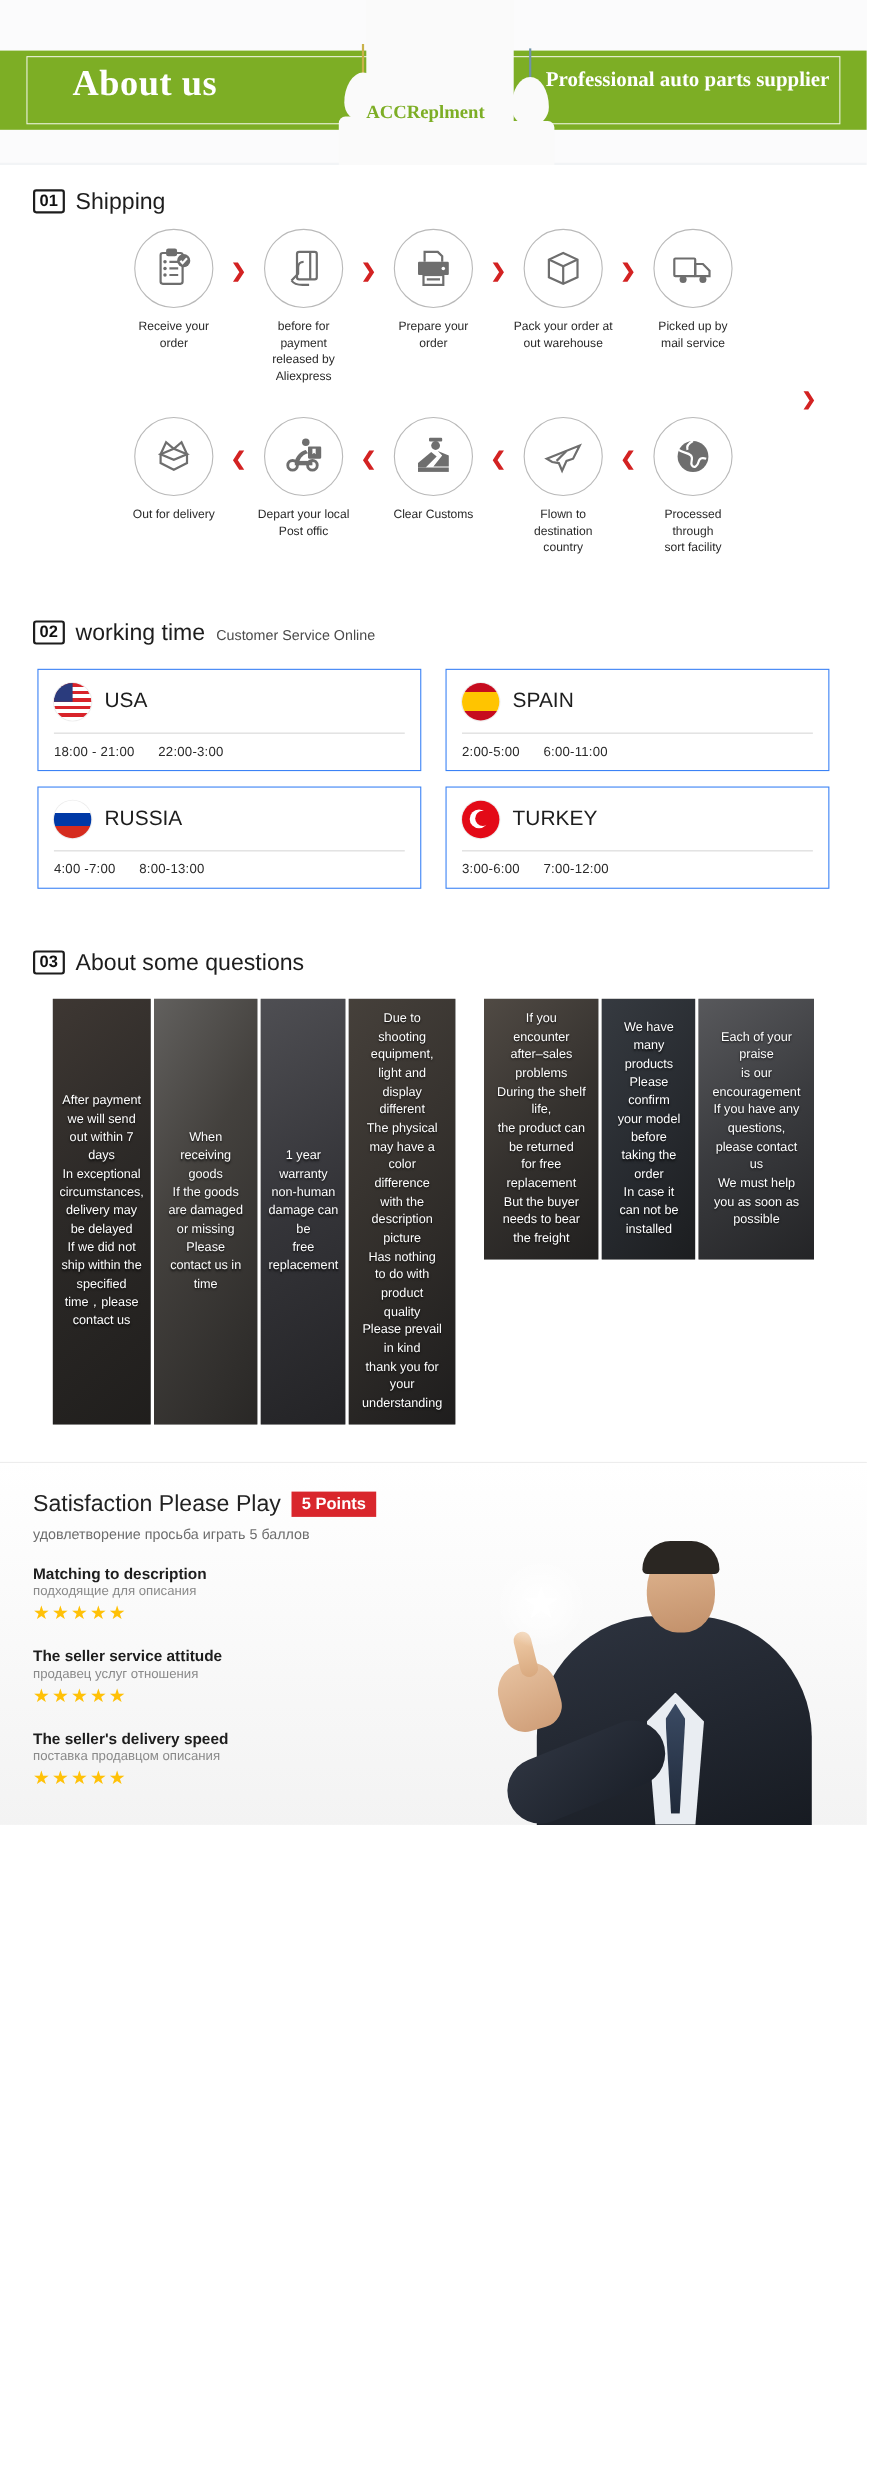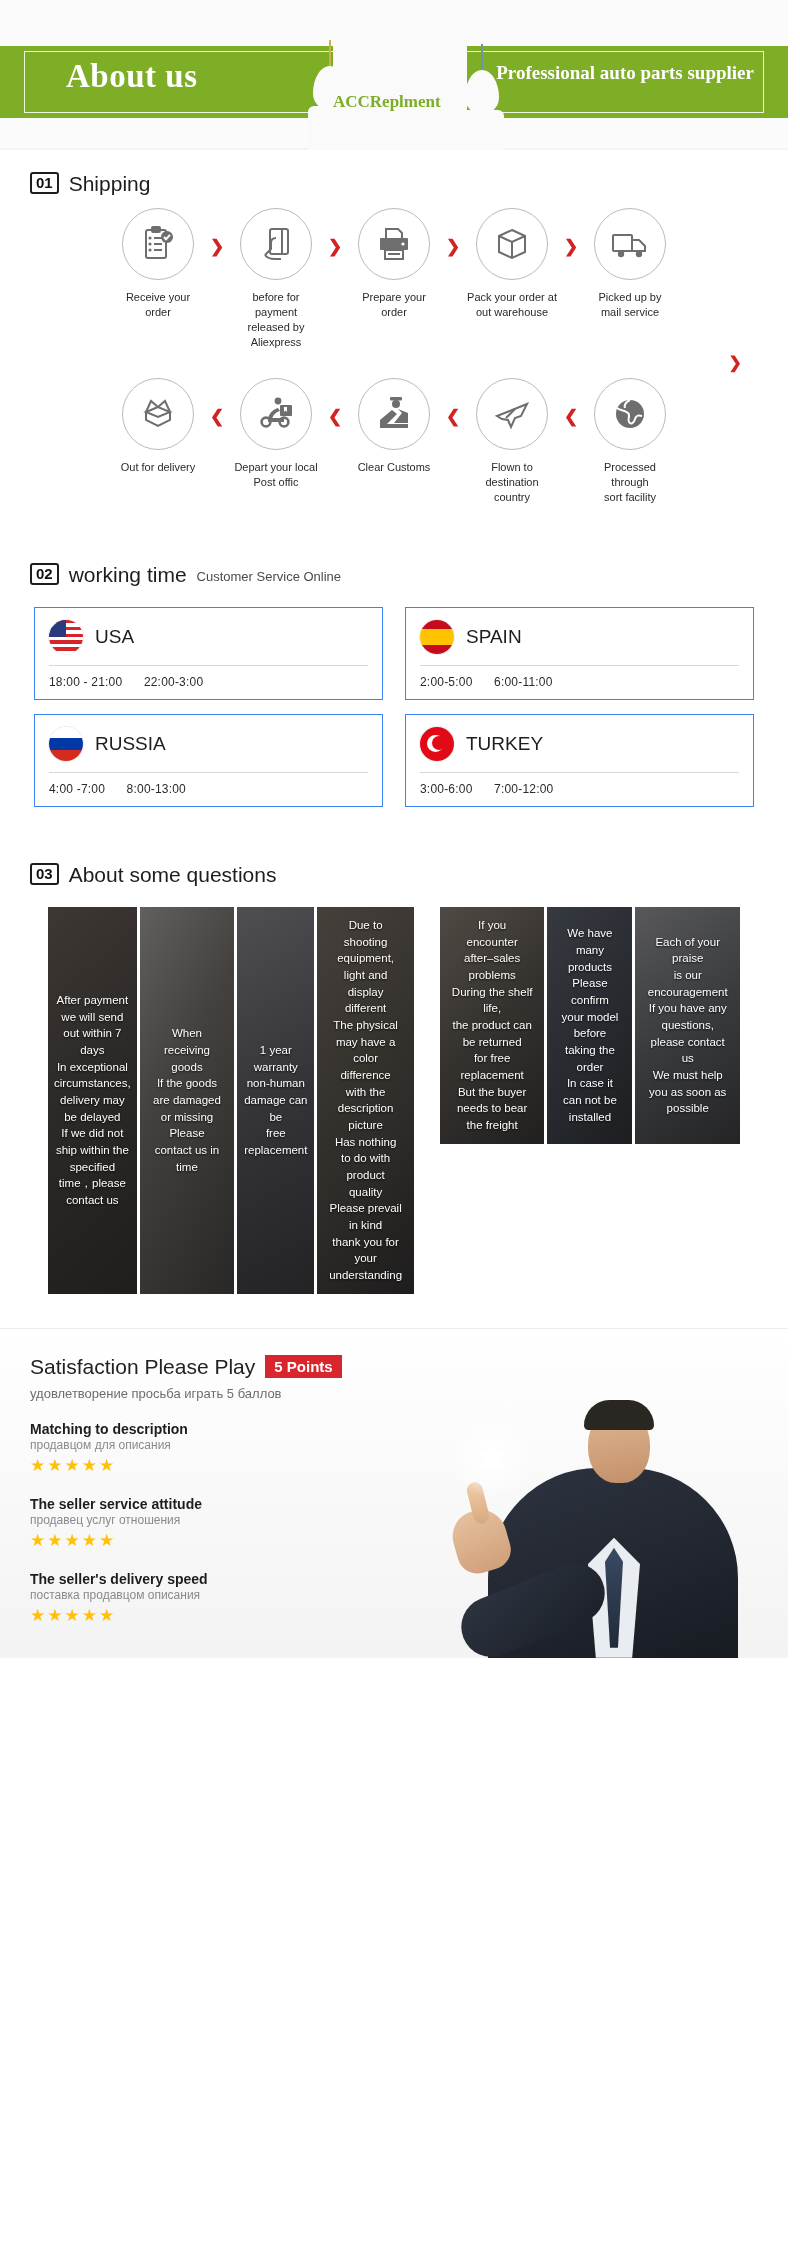--- a/index.html
+++ b/index.html
@@ -670,21 +670,21 @@
 
     <div class="satis-left">
       <div class="satis-title-row">
         <span class="satis-title">Satisfaction Please Play</span>
         <span class="points-badge">5 Points</span>
       </div>
       <div class="satis-sub">удовлетворение просьба играть 5 баллов</div>
 
       <div class="rate-block">
         <div class="rate-en">Matching to description</div>
-        <div class="rate-ru">продавцом для описания</div>
+        <div class="rate-ru">подходящие для описания</div>
         <div class="stars">★★★★★</div>
       </div>
 
       <div class="rate-block">
         <div class="rate-en">The seller service attitude</div>
         <div class="rate-ru">продавец услуг отношения</div>
         <div class="stars">★★★★★</div>
       </div>
 
       <div class="rate-block">

